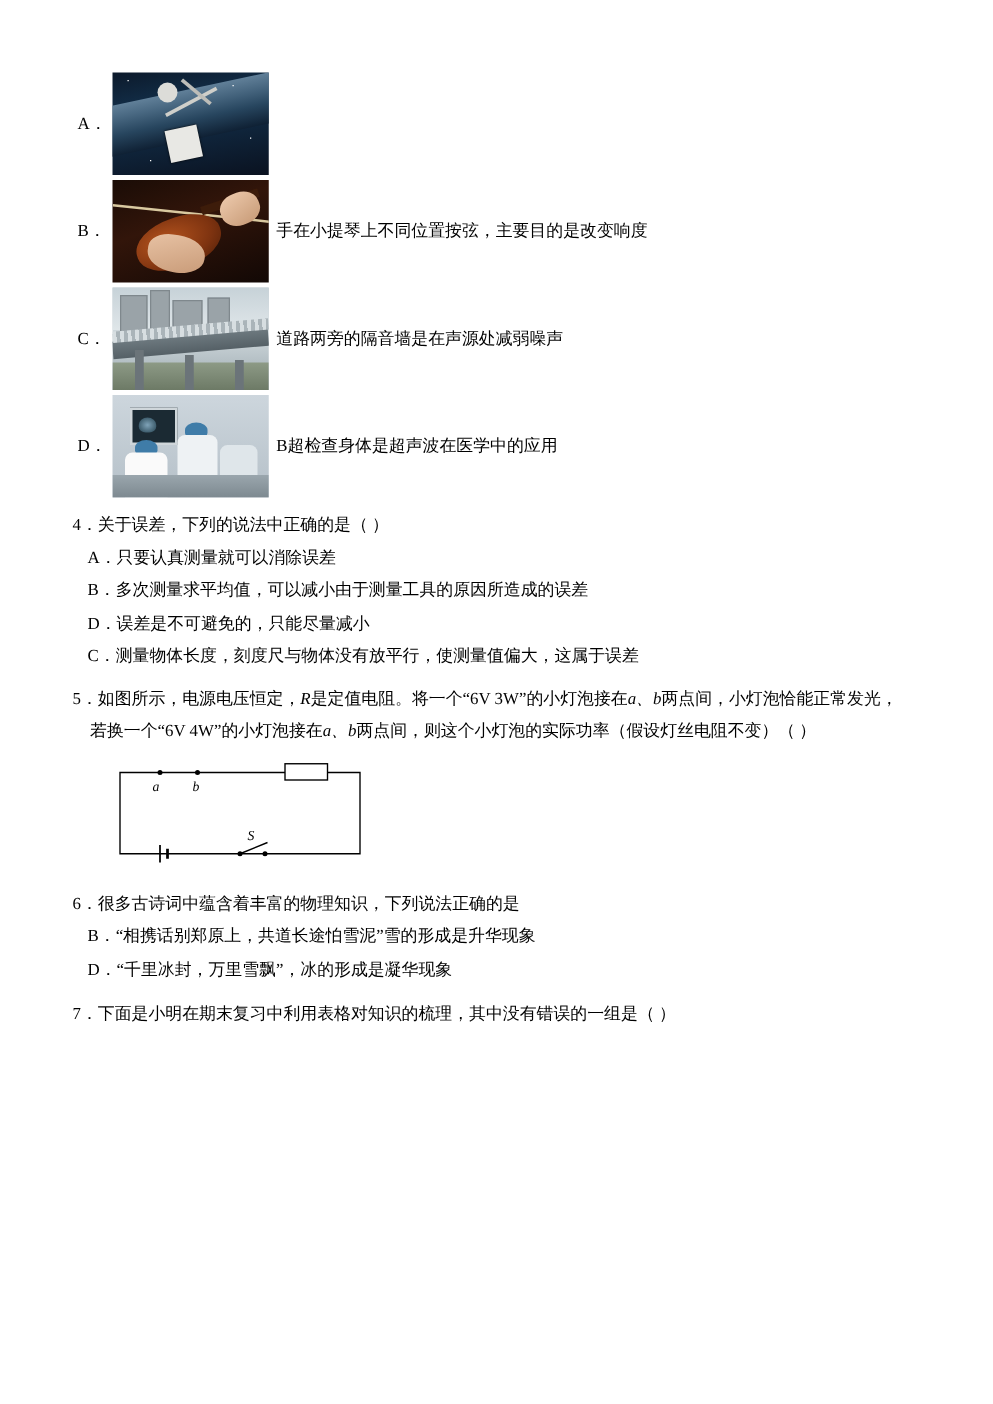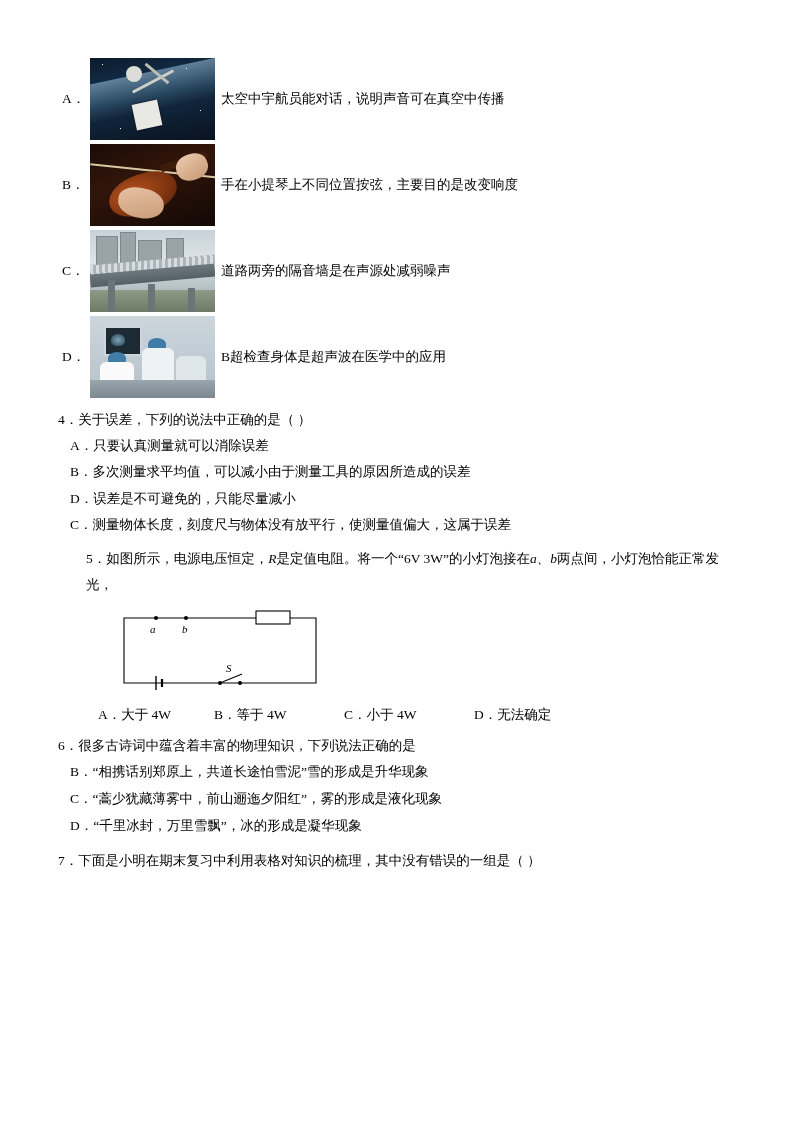--- a/index.html
+++ b/index.html
@@ -238,21 +238,21 @@
     line-height: 1.95;
     font-family: Liberation Serif, serif;
     padding-left: 12px;
   }
   .indent-opt2 {
     font-size: 13.5px;
     line-height: 2.0;
     font-family: "Liberation Serif", serif;
     padding-left: 12px;
   }
-  .q5-wrap { margin-top: 8px; margin-left: 28px; }
+  .q5-wrap { margin-top: 8px; }
   .q5-line2 { padding-left: 14px; }
   .answers-row {
     font-size: 13.5px;
     padding-left: 12px;
     margin-top: 6px;
     display: flex;
     font-family: "Liberation Serif", serif;
   }
   .answers-row span { display:inline-block; }
   .a1 { width: 116px; }
@@ -277,21 +277,20 @@
       <div class="opt-img pic-space">
         <div class="star" style="left:12px;top:6px"></div>
         <div class="star" style="left:96px;top:10px"></div>
         <div class="star" style="left:110px;top:52px"></div>
         <div class="star" style="left:30px;top:70px"></div>
         <div class="sat-arm"></div>
         <div class="sat-arm2"></div>
         <div class="sat-dish"></div>
         <div class="sat-body"></div>
       </div>
-      <div class="opt-text">太空中宇航员能对话，说明声音可在真空中传播</div>
     </div>
 
     <div class="opt-row">
       <div class="opt-label">B．</div>
       <div class="opt-img pic-violin">
         <div class="bow"></div>
         <div class="body"></div>
         <div class="neck"></div>
         <div class="hand"></div>
         <div class="hand2"></div>
@@ -334,20 +333,23 @@
     <div class="q">4．关于误差，下列的说法中正确的是（        ）</div>
     <div class="indent-opt">A．只要认真测量就可以消除误差</div>
     <div class="indent-opt">B．多次测量求平均值，可以减小由于测量工具的原因所造成的误差</div>
     <div class="indent-opt">D．误差是不可避免的，只能尽量减小</div>
     <div class="indent-opt">C．测量物体长度，刻度尺与物体没有放平行，使测量值偏大，这属于误差</div>
 
     <div class="q5-wrap">
       <div class="q-line">
         <span>5．如图所示，电源电压恒定，</span><em class="it">R</em><span>是定值电阻。将一个“6V  3W”的小灯泡接在</span><em class="it">a、b</em><span>两点间，小灯泡恰能正常发光，</span>
       </div>
+      <div class="q-line q5-line2">
+        <span>若换一个“6V  4W”的小灯泡接在</span><em class="it">a、b</em><span>两点间，则这个小灯泡的实际功率（假设灯丝电阻不变）（        ）</span>
+      </div>
 
       <div class="circuit">
         <svg width="230" height="88" viewBox="0 0 230 88">
 
           <path d="M8,10 L200,10 L200,75 L8,75 Z" fill="none" stroke="#000" stroke-width="1.1"></path>
 
           <rect x="140" y="3" width="34" height="13" fill="#fff" stroke="#000" stroke-width="1.1"></rect>
           <text x="151" y="0" font-family="Liberation Serif, serif" font-size="11" font-style="italic" dy="0">R</text>
 
           <circle cx="40" cy="10" r="2" fill="#000"></circle>
@@ -358,29 +360,22 @@
           <line x1="40" y1="68" x2="40" y2="82" stroke="#000" stroke-width="1.4"></line>
           <line x1="46" y1="71" x2="46" y2="79" stroke="#000" stroke-width="2.2"></line>
 
           <circle cx="104" cy="75" r="2" fill="#000"></circle>
           <circle cx="124" cy="75" r="2" fill="#000"></circle>
           <line x1="104" y1="75" x2="126" y2="66" stroke="#000" stroke-width="1.1"></line>
           <text x="110" y="64" font-family="Liberation Serif, serif" font-size="11" font-style="italic">S</text>
         </svg>
       </div>
 
-      <div class="answers-row">
-        <span class="a1">A．大于 4W</span>
-        <span class="a2">B．等于 4W</span>
-        <span class="a3">C．小于 4W</span>
-        <span>D．无法确定</span>
-      </div>
     </div>
 
     <div class="q">6．很多古诗词中蕴含着丰富的物理知识，下列说法正确的是</div>
     <div class="indent-opt2">B．“相携话别郑原上，共道长途怕雪泥”雪的形成是升华现象</div>
-    <div class="indent-opt2">C．“蒿少犹藏薄雾中，前山逦迤夕阳红”，雾的形成是液化现象</div>
     <div class="indent-opt2">D．“千里冰封，万里雪飘”，冰的形成是凝华现象</div>
 
     <div class="q">7．下面是小明在期末复习中利用表格对知识的梳理，其中没有错误的一组是（        ）</div>
 
   </div>
 </div>
 
 </body></html>

